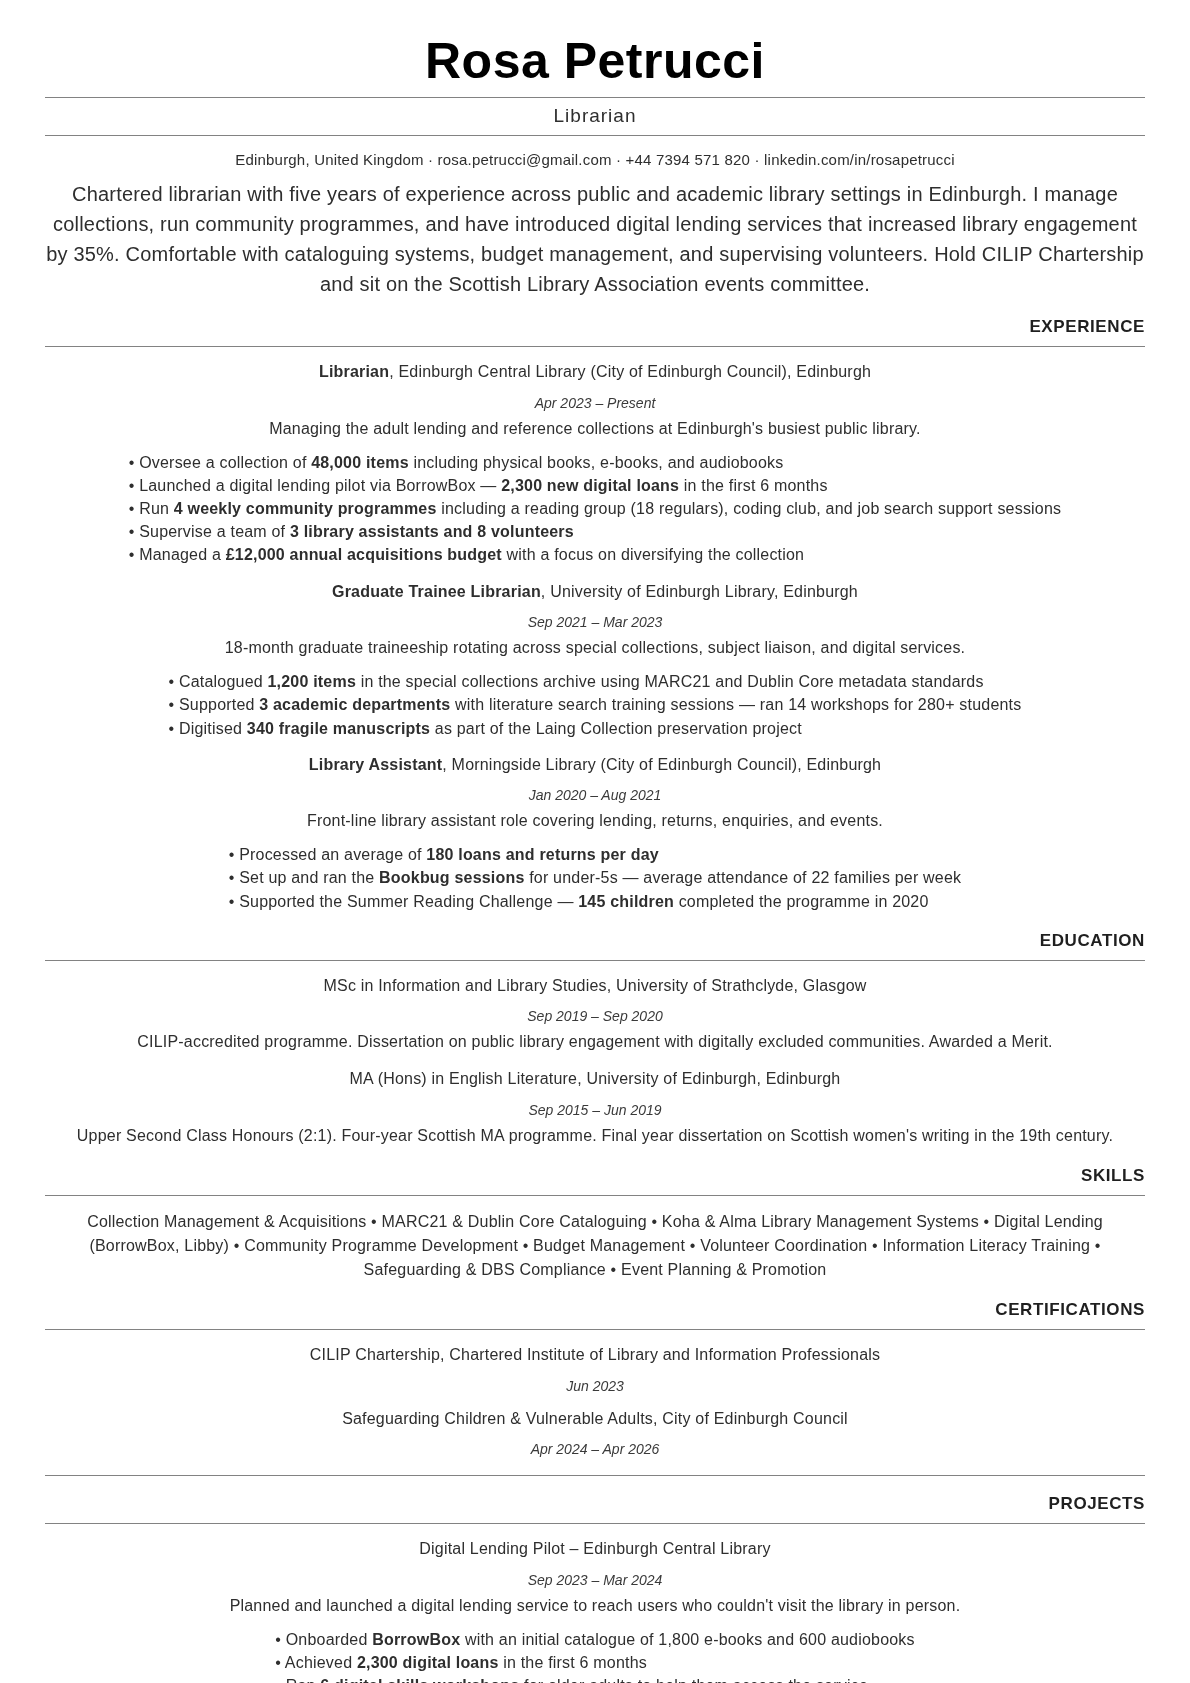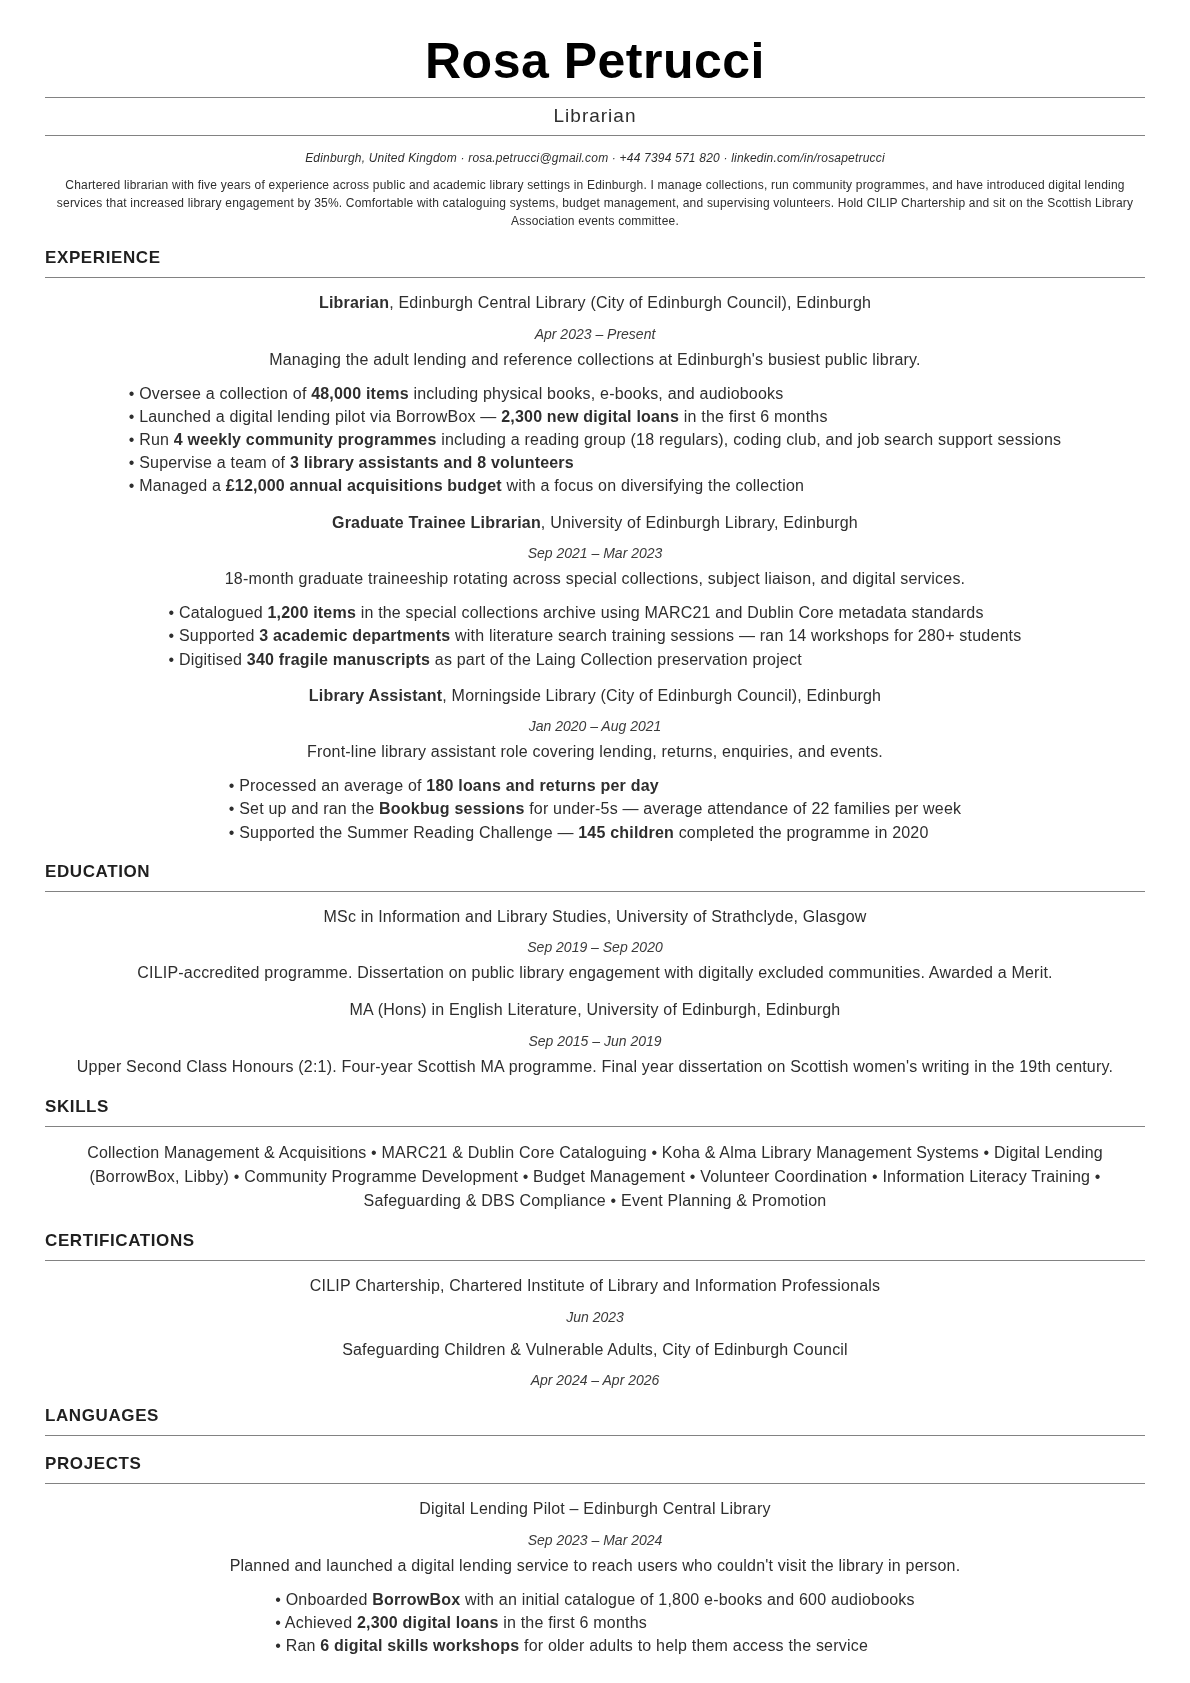--- a/index.html
+++ b/index.html
@@ -36,36 +36,35 @@
   }
   .role {
     text-align: center;
     font-size: 19px;
     letter-spacing: 1px;
     color: #2e2e2e;
     padding: 7px 0 8px;
   }
   .contact {
     text-align: center;
-    font-size: 12px;
+    font-size: 15px;
     color: #2e2e2e;
     margin-top: 15px;
     letter-spacing: 0.2px;
-    font-style: italic;
   }
   .summary {
     text-align: center;
-    font-size: 12px;
+    font-size: 20px;
     line-height: 1.5;
     margin: 11px 0 0;
     letter-spacing: 0.2px;
   }
   .section { margin-top: 18px; }
   .section-heading {
-    text-align: left;
+    text-align: right;
     font-weight: 700;
     font-size: 17px;
     letter-spacing: 0.6px;
     color: #1f1f1f;
     margin-bottom: 9px;
   }
   .entry { margin-top: 14px; }
   .entry-title {
     text-align: center;
     font-size: 16px;
@@ -183,21 +182,20 @@
         <div class="entry">
           <div class="entry-title"><span>CILIP Chartership, Chartered Institute of Library and Information Professionals</span></div>
           <div class="entry-date">Jun 2023</div>
         </div>
         <div class="entry">
           <div class="entry-title"><span>Safeguarding Children &amp; Vulnerable Adults, City of Edinburgh Council</span></div>
           <div class="entry-date">Apr 2024 – Apr 2026</div>
         </div>
       </section>
       <section class="section">
-        <div class="section-heading">LANGUAGES</div>
         <hr class="rule">
       </section>
       <section class="section">
         <div class="section-heading">PROJECTS</div>
         <hr class="rule">
         <div class="entry">
           <div class="entry-title"><span>Digital Lending Pilot – Edinburgh Central Library</span></div>
           <div class="entry-date">Sep 2023 – Mar 2024</div>
           <div class="entry-desc">Planned and launched a digital lending service to reach users who couldn't visit the library in person.</div>
           <ul class="bullets">

